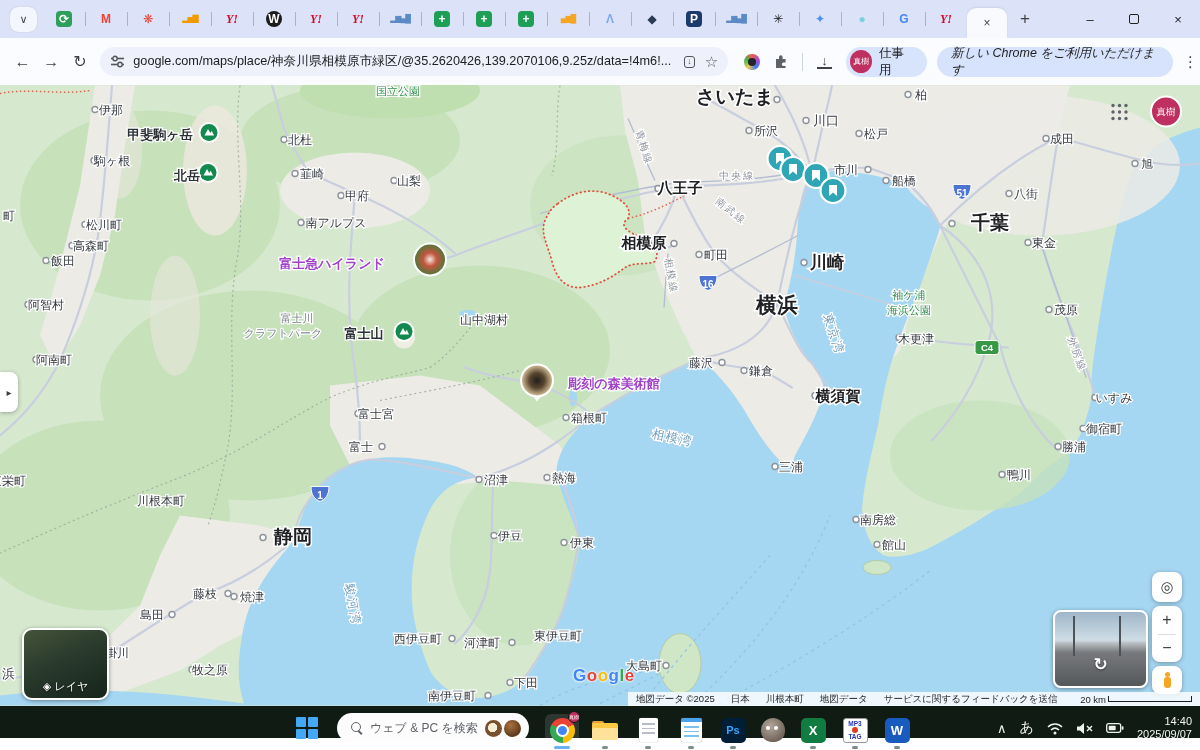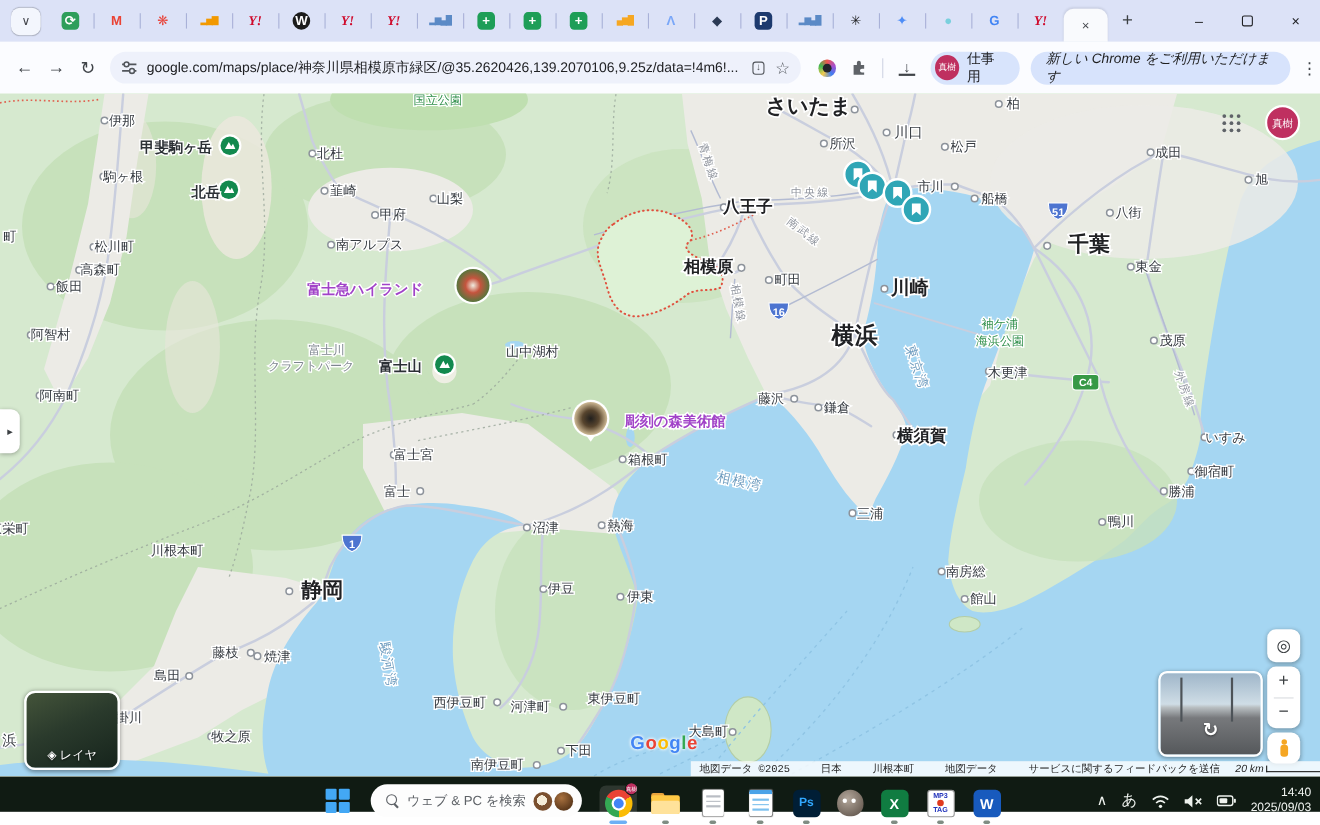--- a/index.html
+++ b/index.html
@@ -621,28 +621,28 @@
     <div class="z">−</div>
   </div>
   <div class="mapctl" id="pegmanbtn">
     <div class="pegman">
         <div class="head"></div>
         <div class="body"></div>
       </div>
   </div>
   <div id="glogo"><span style="color: rgb(66, 133, 244);">G</span><span style="color: rgb(234, 67, 53);">o</span><span style="color: rgb(251, 188, 5);">o</span><span style="color: rgb(66, 133, 244);">g</span><span style="color: rgb(52, 168, 83);">l</span><span style="color: rgb(234, 67, 53);">e</span></div>
   <div id="attrib">
-    <span id="attribItems" style="display:flex;gap:28px;font-family:Liberation Mono, monospace;">
+    <span id="attribItems" style="display:flex;gap:16px;">
         <span>地図データ ©2025</span>
         <span>日本</span>
         <span>川根本町</span>
         <span>地図データ</span>
         <span>サービスに関するフィードバックを送信</span>
       </span>
-    <span style="margin-left:auto;display:flex;align-items:center;font-style:italic;">
+    <span style="margin-left:auto;display:flex;align-items:center;">
       <span>20 km</span>
       <span id="scalebar"></span>
     </span>
   </div>
 </div>
 
 <div id="taskbar">
   <div id="startbtn">
       <span></span>
       <span></span>
@@ -720,16 +720,16 @@
       <line x1="11" y1="4" x2="16" y2="9" stroke="#eef2ee" stroke-width="1.4"></line>
       <line x1="16" y1="4" x2="11" y2="9" stroke="#eef2ee" stroke-width="1.4"></line>
     </svg>
     <svg width="18" height="12">
       <rect x="0.7" y="1.7" width="14" height="8.6" rx="2" stroke="#eef2ee" stroke-width="1.3" fill="none"></rect>
       <rect x="2.7" y="3.7" width="7" height="4.6" rx="1" fill="#eef2ee"></rect>
       <rect x="15.7" y="4.2" width="1.8" height="3.6" rx="0.8" fill="#eef2ee"></rect>
     </svg>
     <div id="clock">
       <div>14:40</div>
-      <div>2025/09/03</div>
+      <div>2025/09/07</div>
     </div>
   </div>
 </div>
 
 </body></html>

